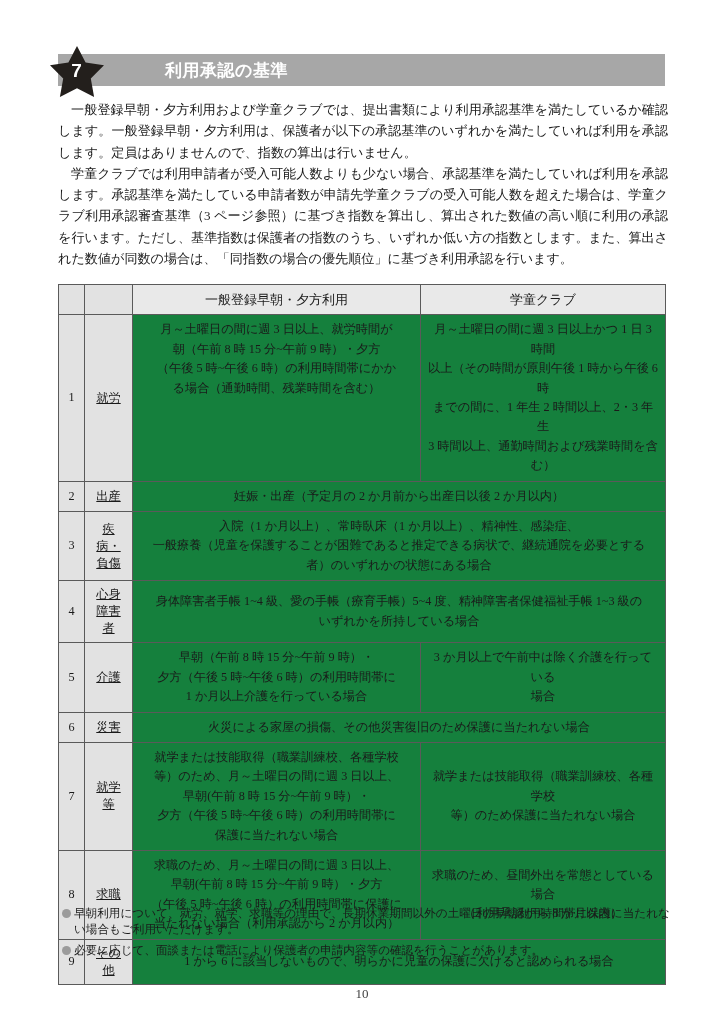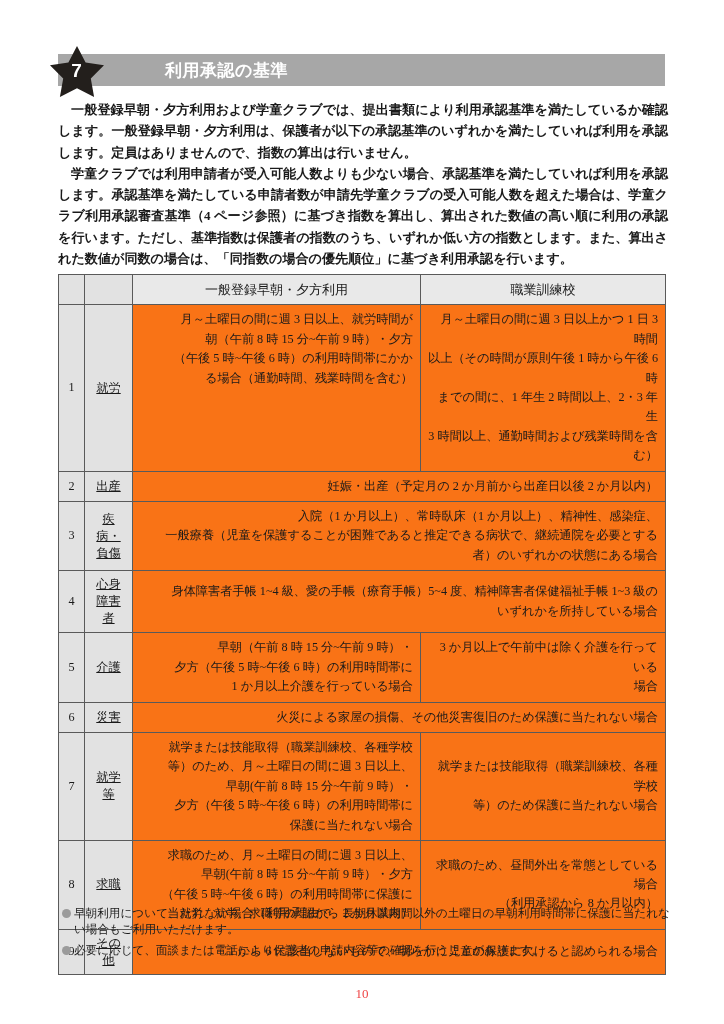--- a/index.html
+++ b/index.html
@@ -68,26 +68,26 @@
   
   .intro {
     position: absolute;
     left: 58px; top: 99px;
     width: 610px;
     font-size: 13.1px;
     line-height: 21.3px;
     text-align: justify;
     text-justify: inter-character;
   }
-  .intro p { margin: 0; text-indent: 1em; font-weight: bold; }
+  .intro p { margin: 0; text-indent: 1em; }
 
   
   .crit-table {
     position: absolute;
-    left: 58px; top: 274px;
+    left: 58px; top: 284px;
     width: 607px;
     border-collapse: collapse;
     font-size: 12.2px;
     line-height: 19.4px;
     table-layout: fixed;
   }
   .crit-table td, .crit-table th {
     border: 1px solid #5a5a5a;
     vertical-align: middle;
     padding: 5px 7px;
@@ -105,22 +105,22 @@
     padding: 4px 2px;
   }
   .cell-cat { line-height: 17px; text-decoration: underline; }
   .head-cell {
     text-align: center;
     background: #e9e9e9;
     font-size: 13px;
     padding: 7px 4px;
   }
   .cell-body {
-    text-align: right;
-    background: #f97316;
+    text-align: center;
+    background: #15803d;
     vertical-align: middle;
   }
   .cell-body.top { vertical-align: top; }
   .cell-text { white-space: pre-line; }
 
   
   .notes {
     position: absolute;
     left: 58px; top: 906px;
     width: 612px;
@@ -141,57 +141,57 @@
     background: #9b9b9b;
   }
 
   
   .page-number {
     position: absolute;
     left: 0; top: 986px;
     width: 724px;
     text-align: center;
     font-size: 13px;
-    color: #ef4444;
+    color: #404040;
   }
 </style>
 </head>
 <body>
 
 <div class="page">
 
   <div class="section-header">
     <div class="header-bar"></div>
     <div class="header-title">利用承認の基準</div>
     <div class="star-badge">
       <svg width="56" height="54" viewBox="0 0 56 54" xmlns="http://www.w3.org/2000/svg">
         <polygon points="28,1 36.6,17.4 55,20.2 41.8,33.5 45.1,52 28,43.2 10.9,52 14.2,33.5 1,20.2 19.4,17.4" fill="#231f1c"></polygon>
       </svg>
       <div class="star-num">7</div>
     </div>
   </div>
 
   <div class="intro">
     <p>一般登録早朝・夕方利用および学童クラブでは、提出書類により利用承認基準を満たしているか確認します。一般登録早朝・夕方利用は、保護者が以下の承認基準のいずれかを満たしていれば利用を承認します。定員はありませんので、指数の算出は行いません。</p>
-    <p>学童クラブでは利用申請者が受入可能人数よりも少ない場合、承認基準を満たしていれば利用を承認します。承認基準を満たしている申請者数が申請先学童クラブの受入可能人数を超えた場合は、学童クラブ利用承認審査基準（4 ページ参照）に基づき指数を算出し、算出された数値の高い順に利用の承認を行います。ただし、基準指数は保護者の指数のうち、いずれか低い方の指数とします。また、算出された数値が同数の場合は、「同指数の場合の優先順位」に基づき利用承認を行います。</p>
+    <p>学童クラブでは利用申請者が受入可能人数よりも少ない場合、承認基準を満たしていれば利用を承認します。承認基準を満たしている申請者数が申請先学童クラブの受入可能人数を超えた場合は、学童クラブ利用承認審査基準（3 ページ参照）に基づき指数を算出し、算出された数値の高い順に利用の承認を行います。ただし、基準指数は保護者の指数のうち、いずれか低い方の指数とします。また、算出された数値が同数の場合は、「同指数の場合の優先順位」に基づき利用承認を行います。</p>
   </div>
 
   <table class="crit-table">
     <colgroup>
       <col class="col-no">
         <col class="col-cat">
         <col class="col-a">
         <col class="col-b">
     </colgroup>
     <thead>
       <tr>
         <th class="shade"></th>
         <th class="shade"></th>
         <th class="head-cell">一般登録早朝・夕方利用</th>
-        <th class="head-cell">職業訓練校</th>
+        <th class="head-cell">学童クラブ</th>
       </tr>
     </thead>
     <tbody>
         <tr>
           <td class="cell-no">1</td>
           <td class="cell-cat cell-text">就労</td>
           <td class="cell-body cell-text top">月～土曜日の間に週 3 日以上、就労時間が
 朝（午前 8 時 15 分~午前 9 時）・夕方
 （午後 5 時~午後 6 時）の利用時間帯にかか
 る場合（通勤時間、残業時間を含む）</td>

